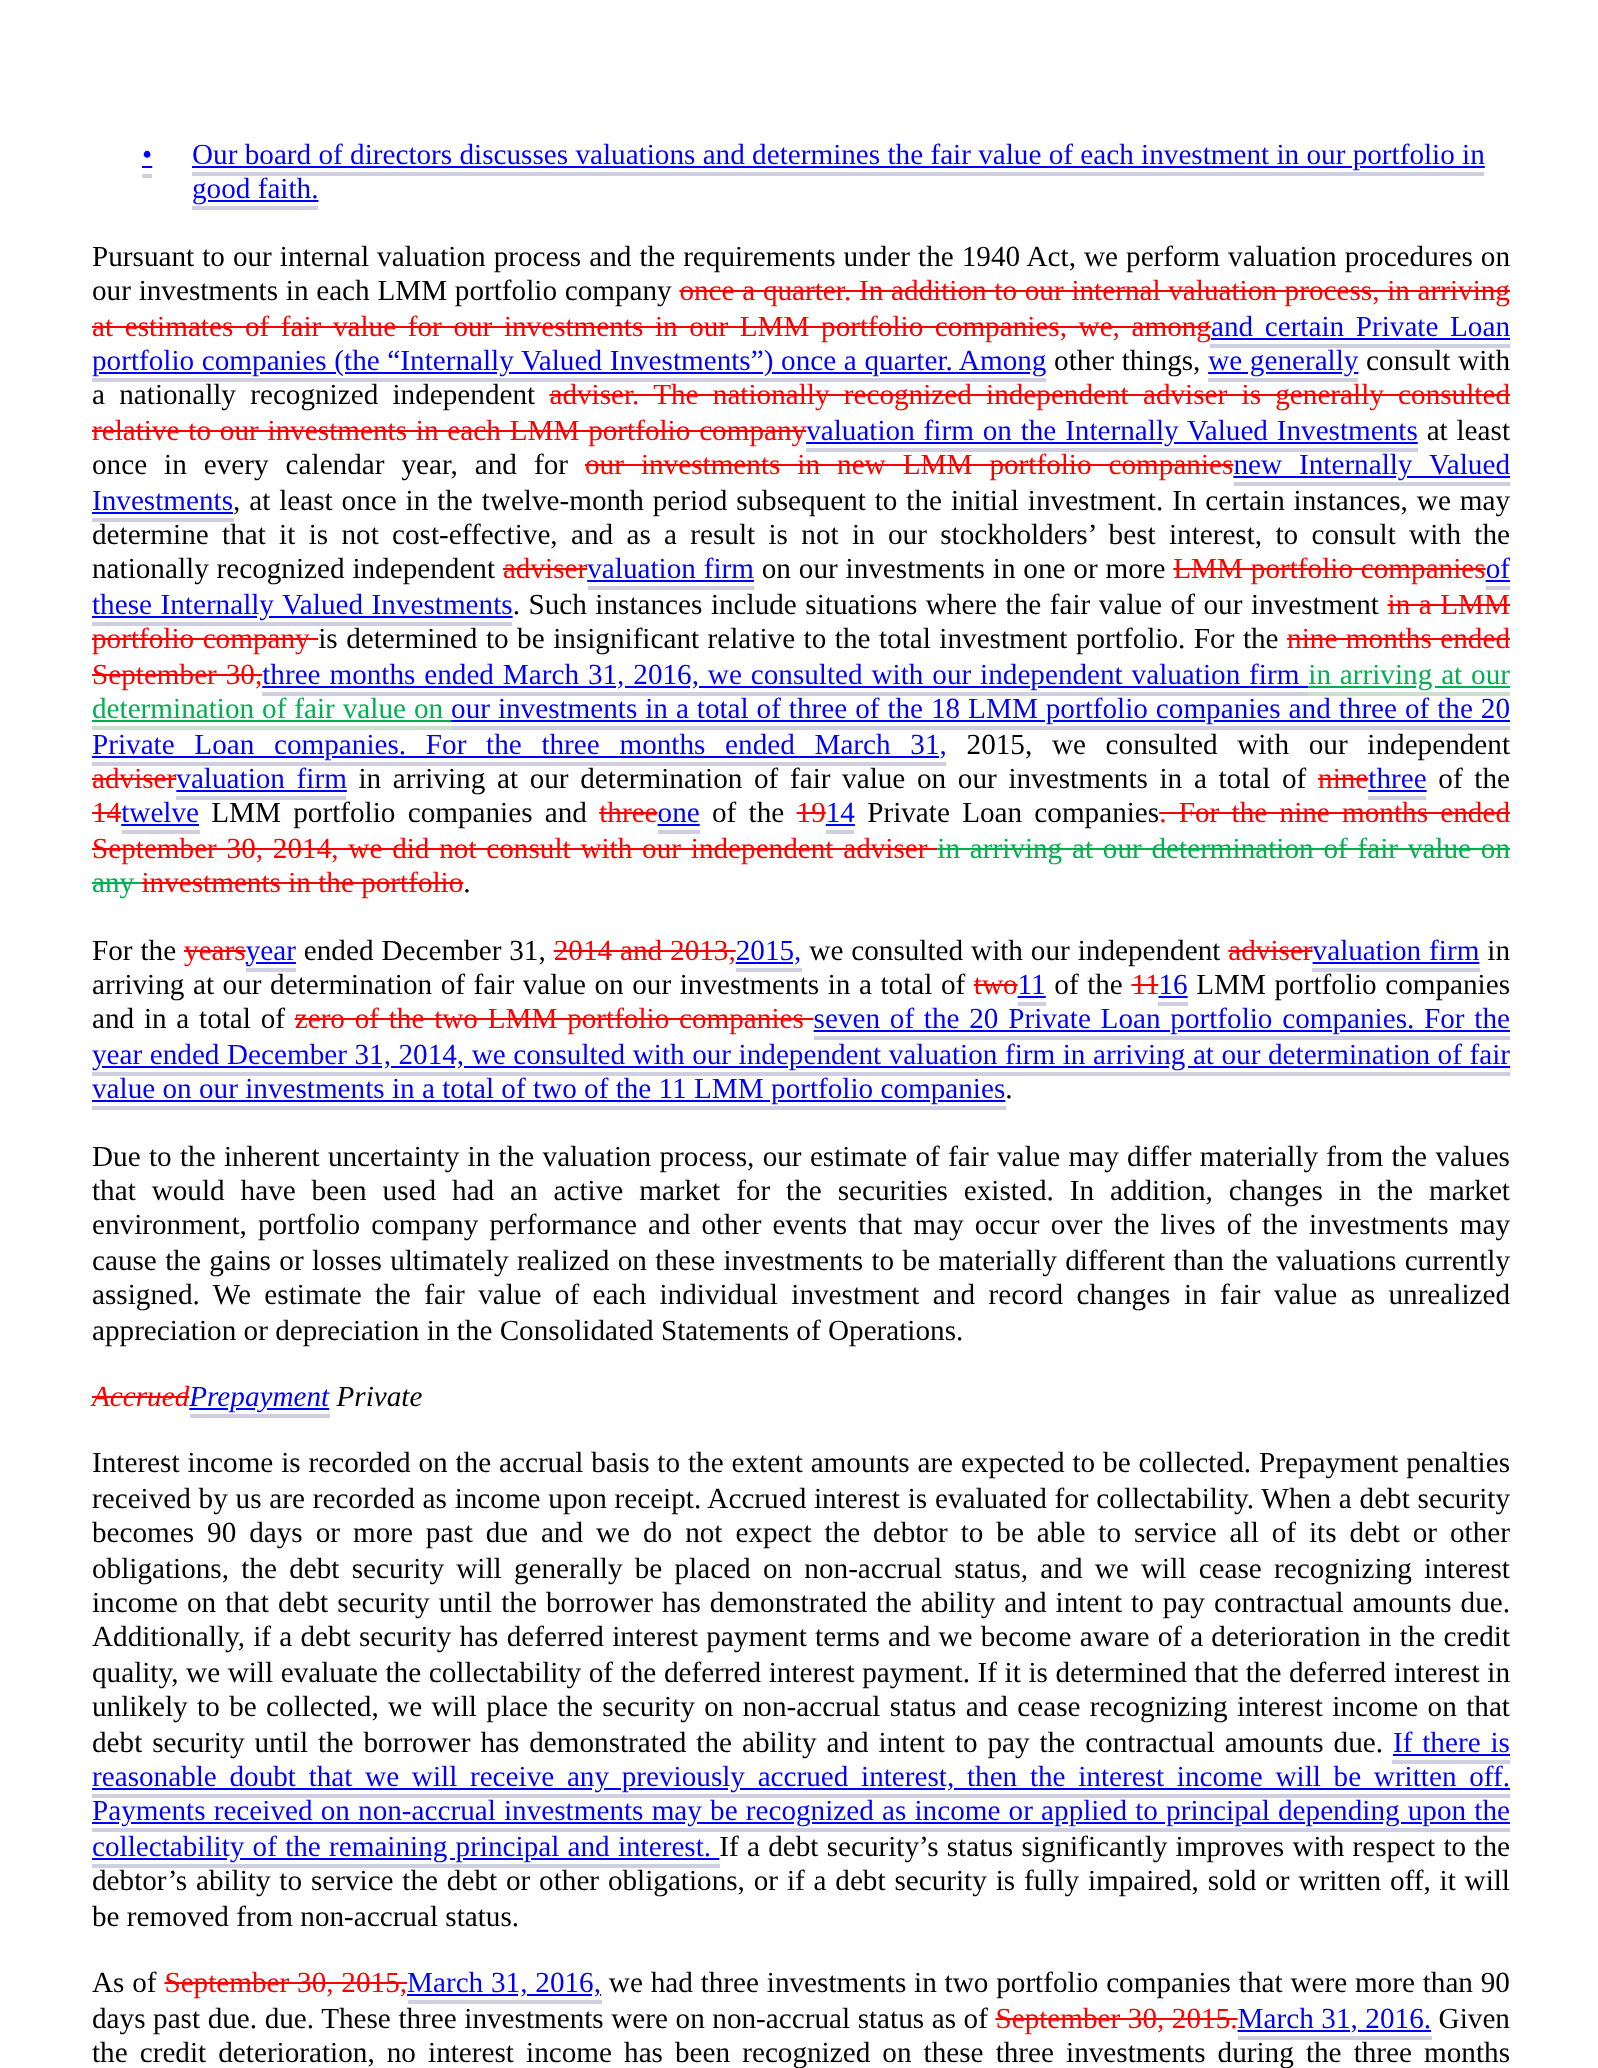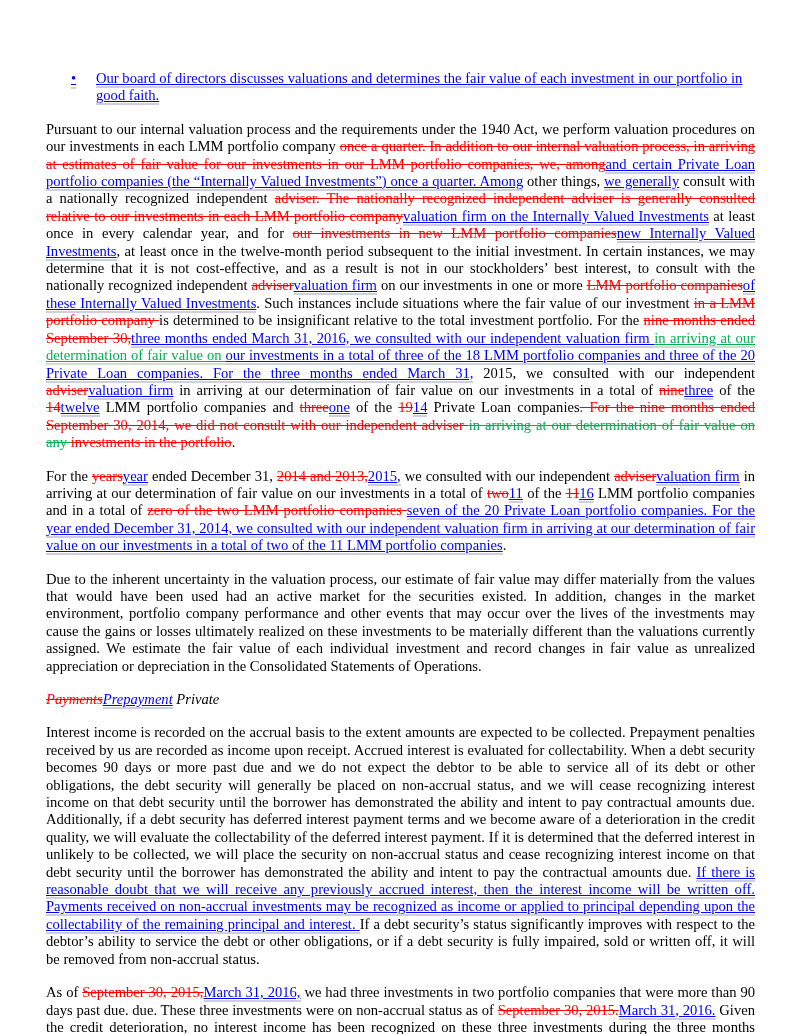--- a/index.html
+++ b/index.html
@@ -55,17 +55,17 @@
 </style>
 </head>
 <body>
 
 <div class="page">
   <div id="content">
       <div class="para bullet-para"><span class="bullet-marker r-i">•</span><span class="r-i">Our board of directors discusses valuations and determines the fair value of each investment in our portfolio in good faith.</span></div>
       <div class="para body-para"><span class="r-p">Pursuant to our internal valuation process and the requirements under the 1940 Act, we perform valuation procedures on our investments in each LMM portfolio company </span><span class="r-d">once a quarter. In addition to our internal valuation process, in arriving at estimates of fair value for our investments in our LMM portfolio companies, we, among</span><span class="r-i">and certain Private Loan portfolio companies (the “Internally Valued Investments”) once a quarter. Among</span><span class="r-p"> other things, </span><span class="r-i">we generally</span><span class="r-p"> consult with a nationally recognized independent </span><span class="r-d">adviser. The nationally recognized independent adviser is generally consulted relative to our investments in each LMM portfolio company</span><span class="r-i">valuation firm on the Internally Valued Investments</span><span class="r-p"> at least once in every calendar year, and for </span><span class="r-d">our investments in new LMM portfolio companies</span><span class="r-i">new Internally Valued Investments</span><span class="r-p">, at least once in the twelve-month period subsequent to the initial investment. In certain instances, we may determine that it is not cost-effective, and as a result is not in our stockholders’ best interest, to consult with the nationally recognized independent </span><span class="r-d">adviser</span><span class="r-i">valuation firm</span><span class="r-p"> on our investments in one or more </span><span class="r-d">LMM portfolio companies</span><span class="r-i">of these Internally Valued Investments</span><span class="r-p">. Such instances include situations where the fair value of our investment </span><span class="r-d">in a LMM portfolio company </span><span class="r-p">is determined to be insignificant relative to the total investment portfolio. For the </span><span class="r-d">nine months ended September 30,</span><span class="r-i">three months ended March 31, 2016, we consulted with our independent valuation firm </span><span class="r-gi">in arriving at our determination of fair value on </span><span class="r-i">our investments in a total of three of the 18 LMM portfolio companies and three of the 20 Private Loan companies. For the three months ended March 31,</span><span class="r-p"> 2015, we consulted with our independent </span><span class="r-d">adviser</span><span class="r-i">valuation firm</span><span class="r-p"> in arriving at our determination of fair value on our investments in a total of </span><span class="r-d">nine</span><span class="r-i">three</span><span class="r-p"> of the </span><span class="r-d">14</span><span class="r-i">twelve</span><span class="r-p"> LMM portfolio companies and </span><span class="r-d">three</span><span class="r-i">one</span><span class="r-p"> of the </span><span class="r-d">19</span><span class="r-i">14</span><span class="r-p"> Private Loan companies</span><span class="r-d">. For the nine months ended September 30, 2014, we did not consult with our independent adviser </span><span class="r-gd">in arriving at our determination of fair value on any </span><span class="r-d">investments in the portfolio</span><span class="r-p">.</span></div>
       <div class="para body-para"><span class="r-p">For the </span><span class="r-d">years</span><span class="r-i">year</span><span class="r-p"> ended December 31, </span><span class="r-d">2014 and 2013,</span><span class="r-i">2015,</span><span class="r-p"> we consulted with our independent </span><span class="r-d">adviser</span><span class="r-i">valuation firm</span><span class="r-p"> in arriving at our determination of fair value on our investments in a total of </span><span class="r-d">two</span><span class="r-i">11</span><span class="r-p"> of the </span><span class="r-d">11</span><span class="r-i">16</span><span class="r-p"> LMM portfolio companies and in a total of </span><span class="r-d">zero of the two LMM portfolio companies </span><span class="r-i">seven of the 20 Private Loan portfolio companies.  For the year ended December 31, 2014, we consulted with our independent valuation firm in arriving at our determination of fair value on our investments in a total of two of the 11 LMM portfolio companies</span><span class="r-p">.</span></div>
       <div class="para body-para"><span class="r-p">Due to the inherent uncertainty in the valuation process, our estimate of fair value may differ materially from the values that would have been used had an active market for the securities existed. In addition, changes in the market environment, portfolio company performance and other events that may occur over the lives of the investments may cause the gains or losses ultimately realized on these investments to be materially different than the valuations currently assigned. We estimate the fair value of each individual investment and record changes in fair value as unrealized appreciation or depreciation in the Consolidated Statements of Operations.</span></div>
-      <div class="para heading-para"><span class="r-d">Payments</span><span class="r-i">Prepayment</span><span class="r-p"> Private</span></div>
+      <div class="para heading-para"><span class="r-d">Accrued</span><span class="r-i">Prepayment</span><span class="r-p"> Private</span></div>
       <div class="para body-para"><span class="r-p">Interest income is recorded on the accrual basis to the extent amounts are expected to be collected. Prepayment penalties received by us are recorded as income upon receipt. Accrued interest is evaluated for collectability. When a debt security becomes 90 days or more past due and we do not expect the debtor to be able to service all of its debt or other obligations, the debt security will generally be placed on non-accrual status, and we will cease recognizing interest income on that debt security until the borrower has demonstrated the ability and intent to pay contractual amounts due. Additionally, if a debt security has deferred interest payment terms and we become aware of a deterioration in the credit quality, we will evaluate the collectability of the deferred interest payment. If it is determined that the deferred interest in unlikely to be collected, we will place the security on non-accrual status and cease recognizing interest income on that debt security until the borrower has demonstrated the ability and intent to pay the contractual amounts due. </span><span class="r-i">If there is reasonable doubt that we will receive any previously accrued interest, then the interest income will be written off. Payments received on non-accrual investments may be recognized as income or applied to principal depending upon the collectability of the remaining principal and interest. </span><span class="r-p">If a debt security’s status significantly improves with respect to the debtor’s ability to service the debt or other obligations, or if a debt security is fully impaired, sold or written off, it will be removed from non-accrual status.</span></div>
       <div class="para body-para"><span class="r-p">As of </span><span class="r-d">September 30, 2015,</span><span class="r-i">March 31, 2016,</span><span class="r-p"> we had three investments in two portfolio companies that were more than 90 days past due. due. These three investments were on non-accrual status as of </span><span class="r-d">September 30, 2015.</span><span class="r-i">March 31, 2016.</span><span class="r-p"> Given the credit deterioration, no interest income has been recognized on these three investments during the three months ended </span></div>
     </div>
 </div>
 
 </body></html>

